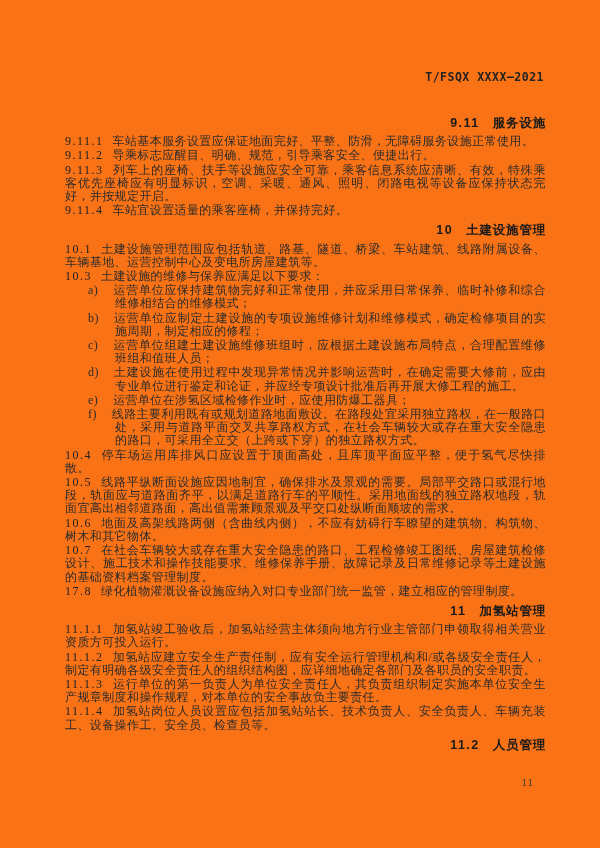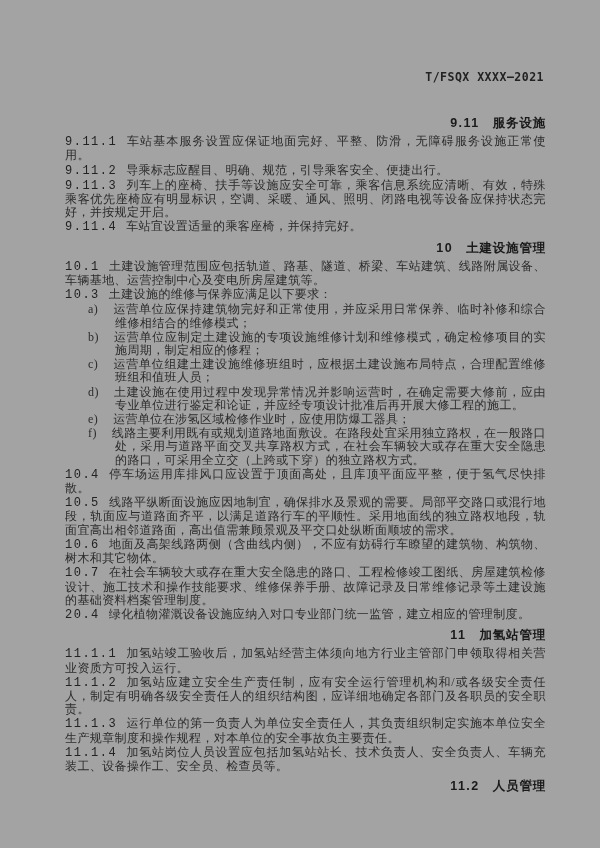--- a/index.html
+++ b/index.html
@@ -1,21 +1,21 @@
 <!DOCTYPE html>
 <html><head>
 <meta charset="utf-8">
 <style>
   html, body { margin: 0; padding: 0; background: #ffffff; }
   .page {
     position: relative;
     width: 600px;
     height: 848px;
     margin: 0 auto;
-    background: #a3a3a3;
+    background: #f97316;
     font-family: "Liberation Serif", serif;
     color: #2b2b2b;
     overflow: hidden;
   }
   .running-header {
     position: absolute;
     top: 70px;
     right: 56px;
     font-family: "DejaVu Sans Mono", monospace;
     font-size: 11.5px;
@@ -39,21 +39,21 @@
     font-weight: bold;
     font-size: 12.5px;
     letter-spacing: 0.8px;
     color: #1a1a1a;
     margin: 7px 0 5px 0;
     text-align: right;
   }
   .content > p.heading:first-child { margin-top: 0; }
   .h-num { margin-right: 13px; letter-spacing: 1.5px; }
   .c-num {
-    font-family: Liberation Mono, monospace;
+    font-family: Liberation Serif, serif;
     letter-spacing: 1.5px;
     margin-right: 9px;
     color: #222222;
   }
   p.list-item {
     padding-left: 50px;
     text-indent: -27px;
   }
   .li-letter { margin-right: 15px; font-family: "Liberation Serif", serif; }
   .page-number {
@@ -83,21 +83,21 @@
       <p class="list-item"><span class="li-letter">a)</span><span>运营单位应保持建筑物完好和正常使用，并应采用日常保养、临时补修和综合维修相结合的维修模式；</span></p>
       <p class="list-item"><span class="li-letter">b)</span><span>运营单位应制定土建设施的专项设施维修计划和维修模式，确定检修项目的实施周期，制定相应的修程；</span></p>
       <p class="list-item"><span class="li-letter">c)</span><span>运营单位组建土建设施维修班组时，应根据土建设施布局特点，合理配置维修班组和值班人员；</span></p>
       <p class="list-item"><span class="li-letter">d)</span><span>土建设施在使用过程中发现异常情况并影响运营时，在确定需要大修前，应由专业单位进行鉴定和论证，并应经专项设计批准后再开展大修工程的施工。</span></p>
       <p class="list-item"><span class="li-letter">e)</span><span>运营单位在涉氢区域检修作业时，应使用防爆工器具；</span></p>
       <p class="list-item"><span class="li-letter">f)</span><span>线路主要利用既有或规划道路地面敷设。在路段处宜采用独立路权，在一般路口处，采用与道路平面交叉共享路权方式，在社会车辆较大或存在重大安全隐患的路口，可采用全立交（上跨或下穿）的独立路权方式。</span></p>
       <p class="clause"><span class="c-num">10.4</span><span>停车场运用库排风口应设置于顶面高处，且库顶平面应平整，便于氢气尽快排散。</span></p>
       <p class="clause"><span class="c-num">10.5</span><span>线路平纵断面设施应因地制宜，确保排水及景观的需要。局部平交路口或混行地段，轨面应与道路面齐平，以满足道路行车的平顺性。采用地面线的独立路权地段，轨面宜高出相邻道路面，高出值需兼顾景观及平交口处纵断面顺坡的需求。</span></p>
       <p class="clause"><span class="c-num">10.6</span><span>地面及高架线路两侧（含曲线内侧），不应有妨碍行车瞭望的建筑物、构筑物、树木和其它物体。</span></p>
       <p class="clause"><span class="c-num">10.7</span><span>在社会车辆较大或存在重大安全隐患的路口、工程检修竣工图纸、房屋建筑检修设计、施工技术和操作技能要求、维修保养手册、故障记录及日常维修记录等土建设施的基础资料档案管理制度。</span></p>
-      <p class="clause"><span class="c-num">20.4</span><span>绿化植物灌溉设备设施应纳入对口专业部门统一监管，建立相应的管理制度。</span></p>
+      <p class="clause"><span class="c-num">17.8</span><span>绿化植物灌溉设备设施应纳入对口专业部门统一监管，建立相应的管理制度。</span></p>
       <p class="heading"><span class="h-num">11</span><span>加氢站管理</span></p>
       <p class="clause"><span class="c-num">11.1.1</span><span>加氢站竣工验收后，加氢站经营主体须向地方行业主管部门申领取得相关营业资质方可投入运行。</span></p>
       <p class="clause"><span class="c-num">11.1.2</span><span>加氢站应建立安全生产责任制，应有安全运行管理机构和/或各级安全责任人，制定有明确各级安全责任人的组织结构图，应详细地确定各部门及各职员的安全职责。</span></p>
       <p class="clause"><span class="c-num">11.1.3</span><span>运行单位的第一负责人为单位安全责任人，其负责组织制定实施本单位安全生产规章制度和操作规程，对本单位的安全事故负主要责任。</span></p>
       <p class="clause"><span class="c-num">11.1.4</span><span>加氢站岗位人员设置应包括加氢站站长、技术负责人、安全负责人、车辆充装工、设备操作工、安全员、检查员等。</span></p>
       <p class="heading"><span class="h-num">11.2</span><span>人员管理</span></p>
     </div>
 
   <div class="page-number">11</div>
 </div>

